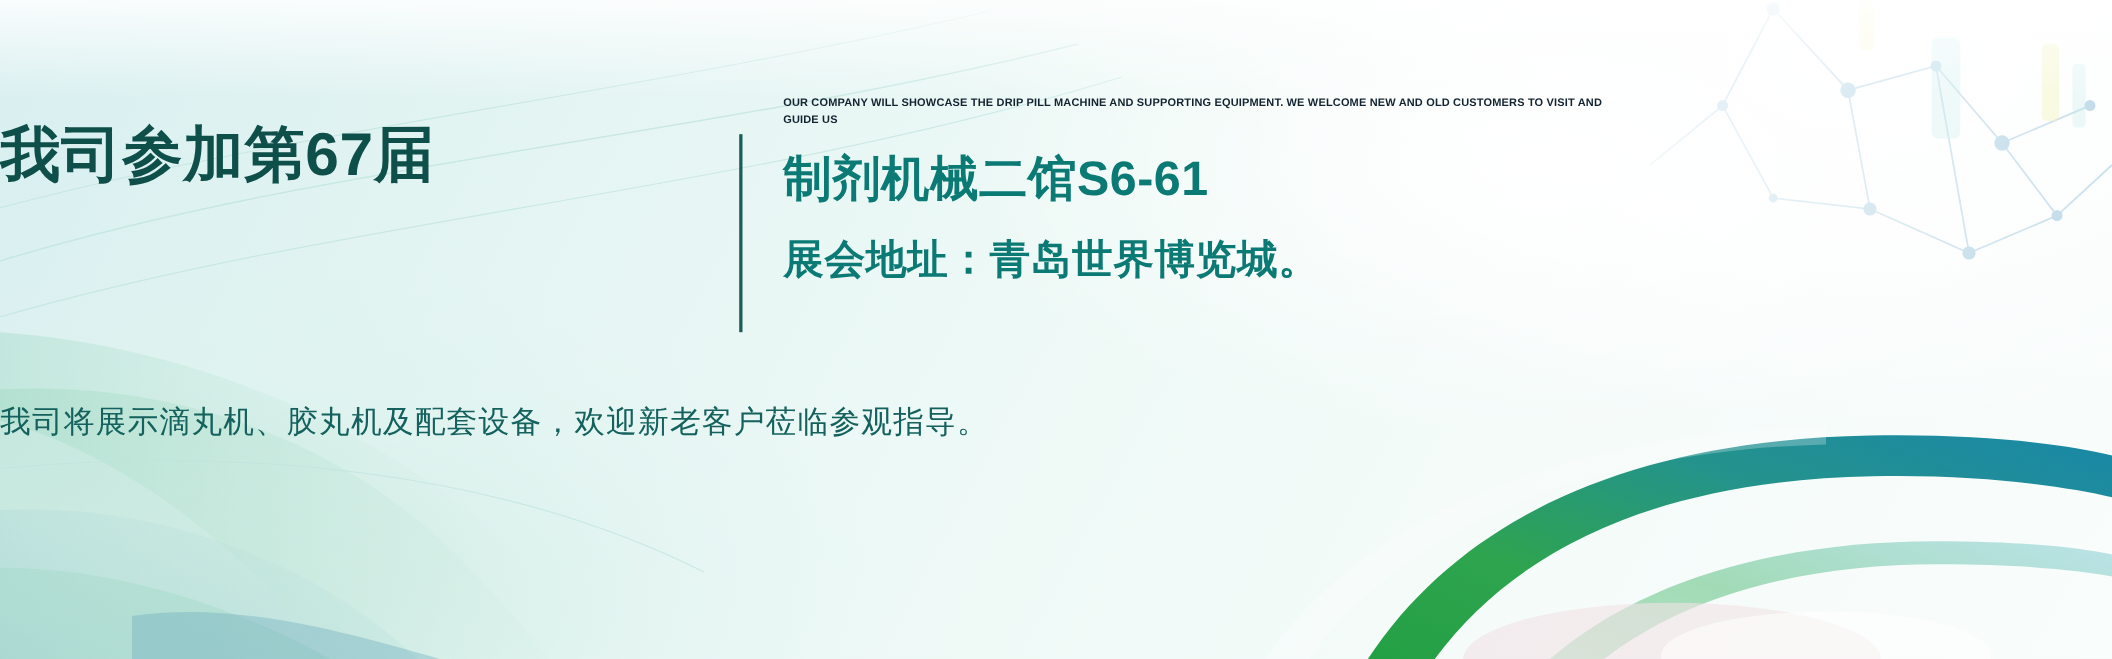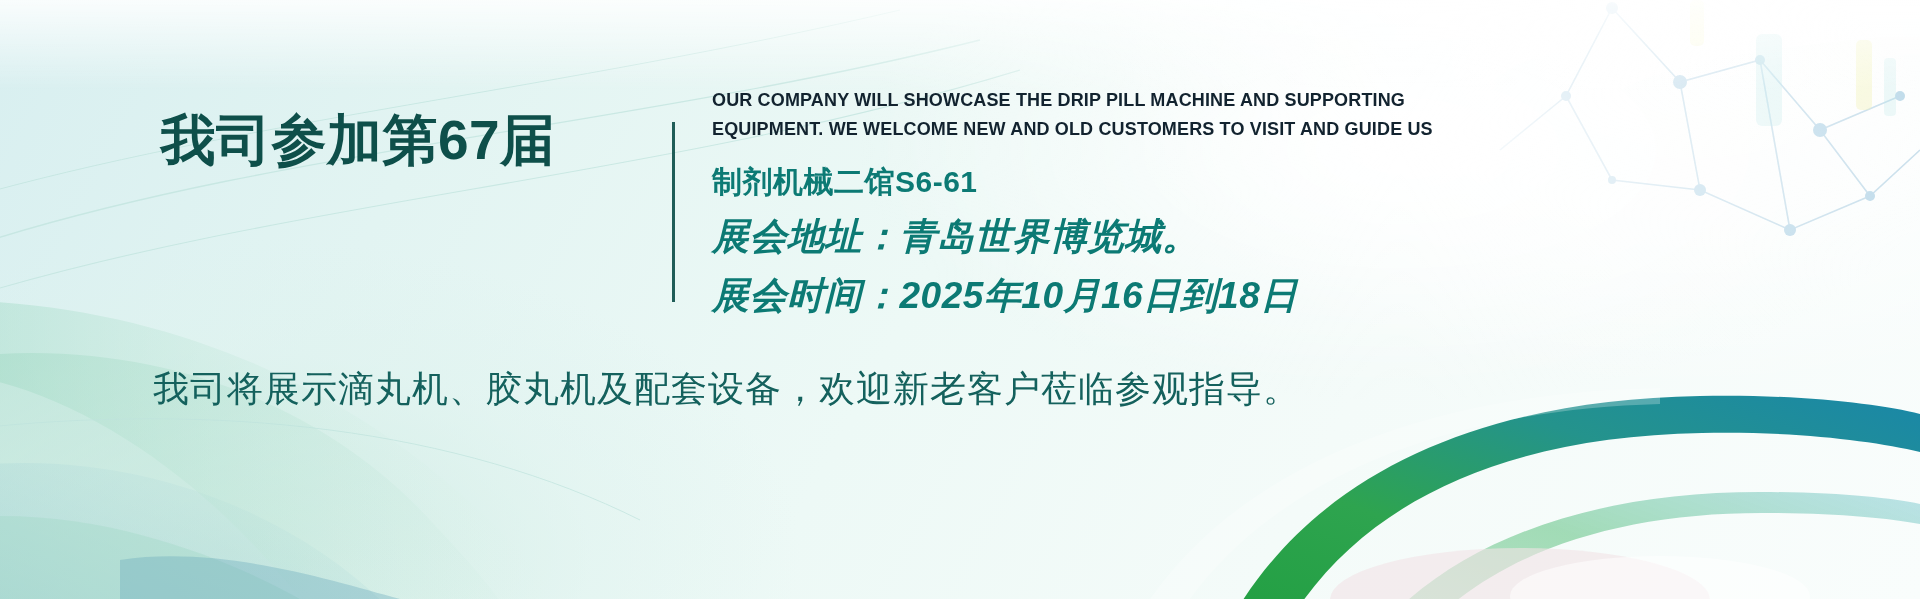--- a/index.html
+++ b/index.html
@@ -15,75 +15,73 @@
       radial-gradient(ellipse 760px 420px at 12% 92%, rgba(206,235,226,0.85) 0%, rgba(221,242,237,0.4) 48%, rgba(221,242,237,0) 75%),
       linear-gradient(118deg, #d8eff0 0%, #e2f4f2 22%, #edf9f6 48%, #f4fbf9 70%, #f9fdfc 100%);
   }
 
   
   .bg-art{position:absolute;inset:0;width:100%;height:100%;pointer-events:none;}
 
   
   .left-title{
     position:absolute;left:0;top:108px;width:634px;
-    text-align:center;
+    text-align:left;
     color:#0e4f4a;
     font-weight:700;
     font-size:55px;
     line-height:1.18;
     letter-spacing:0.5px;
     white-space:nowrap;
-    padding-left:41px;
   }
   .left-title .tline{display:block;}
 
   .divider{
     position:absolute;left:672px;top:122px;width:3px;height:180px;
     background:#0e4f4a;opacity:.92;
   }
 
   
   .right-block{position:absolute;left:712px;top:86px;width:790px;}
 
   .eng{
     color:#12232f;
-    font-size:18px;
+    font-size:10px;
     font-weight:600;
     line-height:1.62;
     letter-spacing:.15px;
     max-width:760px;
     text-transform:uppercase;
   }
 
   .hall{
     margin-top:22px;
     color:#0c7a74;
     font-weight:700;
-    font-size:30px;
+    font-size:44px;
     line-height:1.05;
     letter-spacing:.5px;
     white-space:nowrap;
   }
   .info-line{
-    margin-top:18px;
+    margin-top:28px;
     color:#0c7a74;
     font-weight:700;
     font-size:37px;
     line-height:1.12;
     letter-spacing:.5px;
     white-space:nowrap;
-    font-style:italic;
   }
 
   
   .bottom-caption{
     position:absolute;left:0;top:365px;width:1300px;
-    text-align:right;
+    text-align:left;
     color:#14615d;
-    font-size:36px;
+    font-size:28px;
     font-weight:500;
     letter-spacing:1px;
     white-space:nowrap;
   }
 </style>
 </head>
 <body>
 
 <div class="banner">
 
@@ -187,18 +185,17 @@
 
   <div class="divider"></div>
 
   <div class="right-block">
     <div class="eng">OUR COMPANY WILL SHOWCASE THE DRIP PILL MACHINE AND SUPPORTING EQUIPMENT. WE WELCOME NEW AND OLD CUSTOMERS TO VISIT AND GUIDE US</div>
 
     <div class="hall">制剂机械二馆S6-61</div>
 
     <div class="info-line">展会地址：青岛世界博览城。</div>
 
-    <div class="info-line">展会时间：2025年10月16日到18日</div>
   </div>
 
   <div class="bottom-caption">我司将展示滴丸机、胶丸机及配套设备，欢迎新老客户莅临参观指导。</div>
 
 </div>
 
 </body></html>

